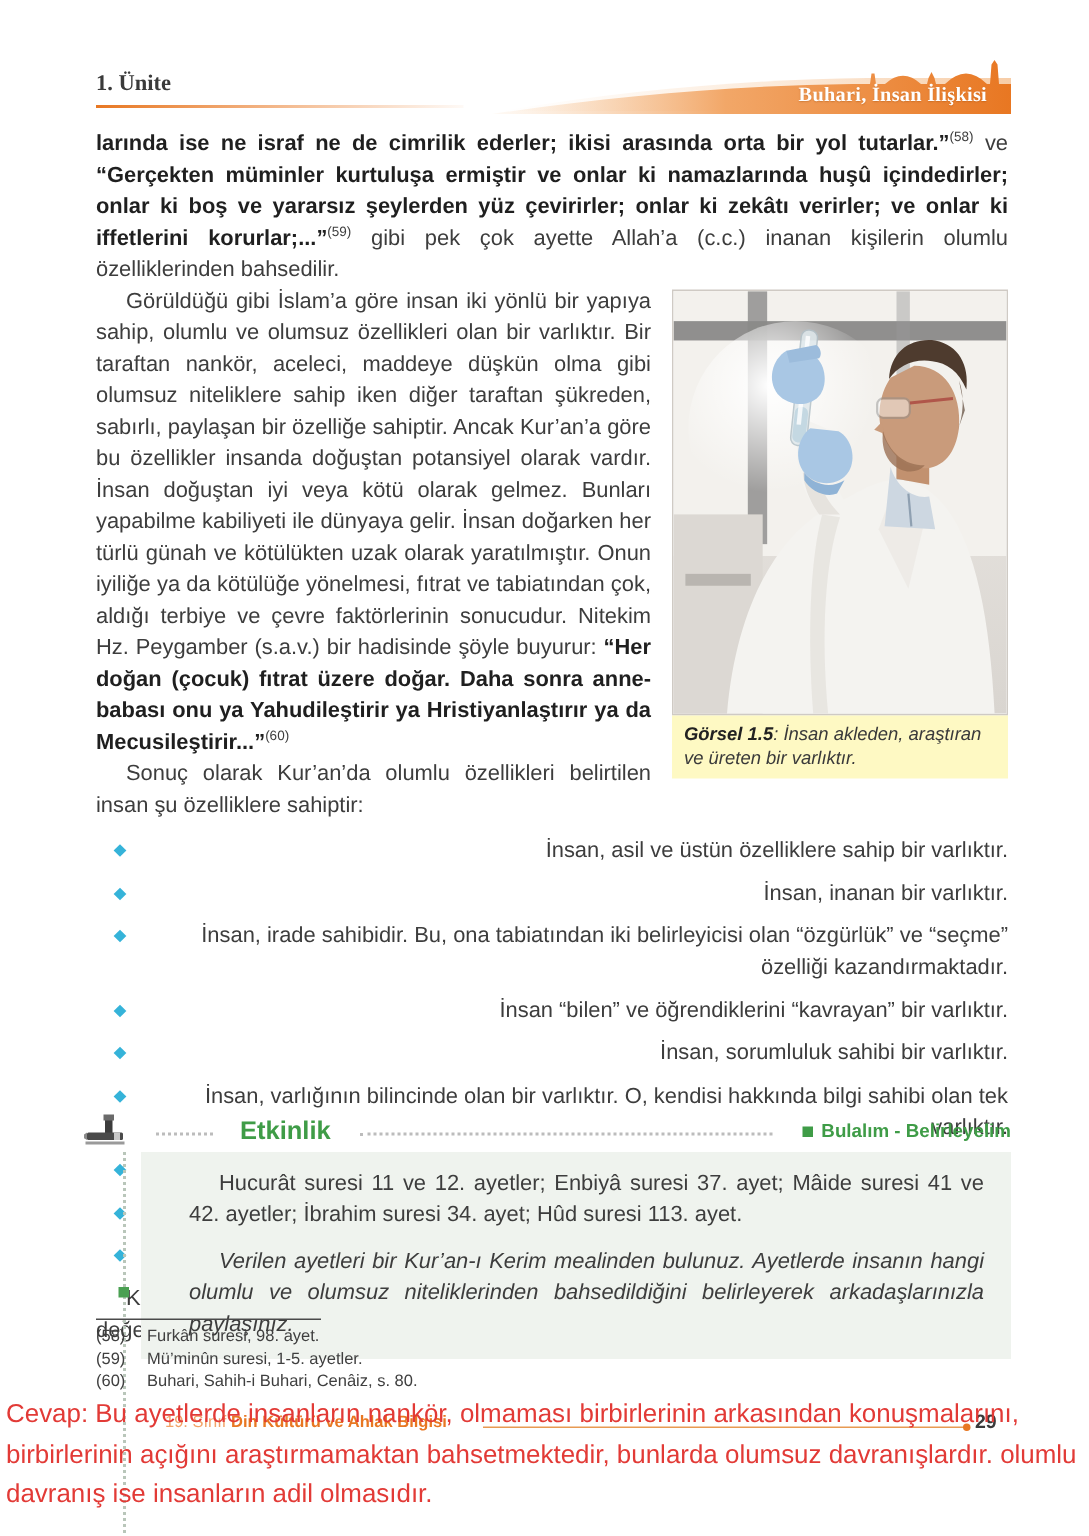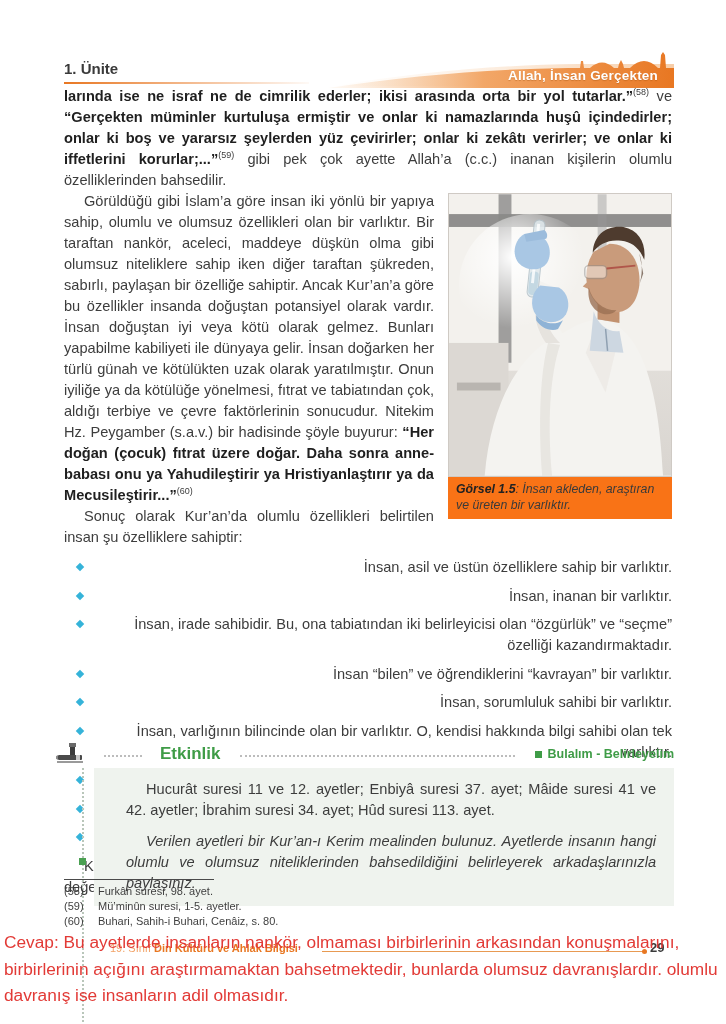--- a/index.html
+++ b/index.html
@@ -3,40 +3,40 @@
 <meta charset="utf-8">
 <style>
   * { margin:0; padding:0; box-sizing:border-box; }
   html,body { background:#ffffff; }
   .page {
     position:relative; width:726px; height:1024px; background:#ffffff;
     font-family:"Liberation Sans","DejaVu Sans",sans-serif;
     color:#3d3d3d; overflow:hidden;
   }
   
-  .hdr { position:absolute; left:0; top:52px; width:574px; height:36px; }
+  .hdr { position:absolute; left:0; top:40px; width:574px; height:36px;font-family:Liberation Serif, serif; }
   .unit-label { position:absolute; left:64px; top:8px; font-size:15px; font-weight:bold; color:#3a3a3a; }
   .unit-rule { position:absolute; left:64px; top:30px; width:245px; height:2px;
     background:linear-gradient(to right,#e87722,rgba(232,119,34,0.04)); }
   .banner { position:absolute; left:328px; top:0; width:346px; height:36px; }
   .banner svg { display:block; }
   .banner-title { position:absolute; right:16px; bottom:5px; color:#ffffff; font-weight:bold;
     font-size:13.5px; letter-spacing:.2px; text-shadow:0 1px 1px rgba(150,70,0,.35); }
   
   .main { position:absolute; left:64px; top:86px; width:608px; font-size:14.6px; line-height:21px; text-align:justify; }
   .main p { margin:0; }
   .main b { color:#1f1f1f; }
   sup.fn { font-size:9px; line-height:0; vertical-align:super; color:#3d3d3d; }
   .p-indent { text-indent:20px; }
   .p1 { margin-bottom:8px; }
   .p2 { margin-bottom:7px; }
   .p3 { margin-bottom:6px; }
   .figure { float:right; width:224px; margin:2px 0 8px 14px; }
   .photo { width:224px; height:284px; display:block; border:1px solid #cfcac4; }
-  .caption { background:#f97316; padding:5px 8px 6px 8px; font-size:12.3px; line-height:15.5px;
+  .caption { background:#fef9c3; padding:5px 8px 6px 8px; font-size:12.3px; line-height:15.5px;
     font-style:italic; color:#3a3a3a; text-align:left; }
   .caption b { font-style:italic; color:#222; }
   ul.traits { list-style:none; margin:9px 0 2px 0; }
   ul.traits li { position:relative; padding-left:31px; margin-bottom:7.5px; text-align:right; }
   .diamond { position:absolute; left:13px; top:7px; width:6px; height:6px; transform:rotate(45deg); background:#35b3d9; }
   .p4 { margin-top:10px; }
   
   .activity { position:absolute; left:56px; top:742px; width:618px; }
   .act-head { position:relative; height:24px; display:flex; align-items:center;gap:12px; }
   .act-pencil { width:34px; height:24px; flex:0 0 auto; }
@@ -90,21 +90,21 @@
         </defs>
         <path d="M6,34 C90,20 170,13 250,12 L346,12 L346,34 Z" fill="url(#bg2)"></path>
         <path d="M0,36 C80,24 160,17 240,16
                  L252,16 L253,9 L255,9 L256,16
                  L262,16 Q274,5 286,16
                  L290,16 L291,12 L293,8 L295,12 L296,16
                  L302,16 Q316,2 330,16
                  L332,16 L333,3 L335,0 L337,3 L338,16
                  L346,16 L346,36 Z" fill="url(#bg1)"></path>
       </svg>
-      <div class="banner-title">Allah, İnsan Gerçekten</div>
+      <div class="banner-title">Buhari, İnsan İlişkisi</div>
     </div>
   </div>
 
   <div class="main">
 
     <p class="p1"><b>larında ise ne israf ne de cimrilik ederler; ikisi arasında orta bir yol tutarlar.”</b><sup class="fn">(58)</sup><span> ve </span><b>“Gerçekten müminler kurtuluşa ermiştir ve onlar ki namazlarında huşû içindedirler; onlar ki boş ve yararsız şeylerden yüz çevirirler; onlar ki zekâtı verirler; ve onlar ki iffetlerini korurlar;...”</b><sup class="fn">(59)</sup><span> gibi pek çok ayette Allah’a (c.c.) inanan kişilerin olumlu özelliklerinden bahsedilir.</span></p>
 
     <div class="figure">
       <svg class="photo" viewBox="0 0 224 284">
         <defs>

